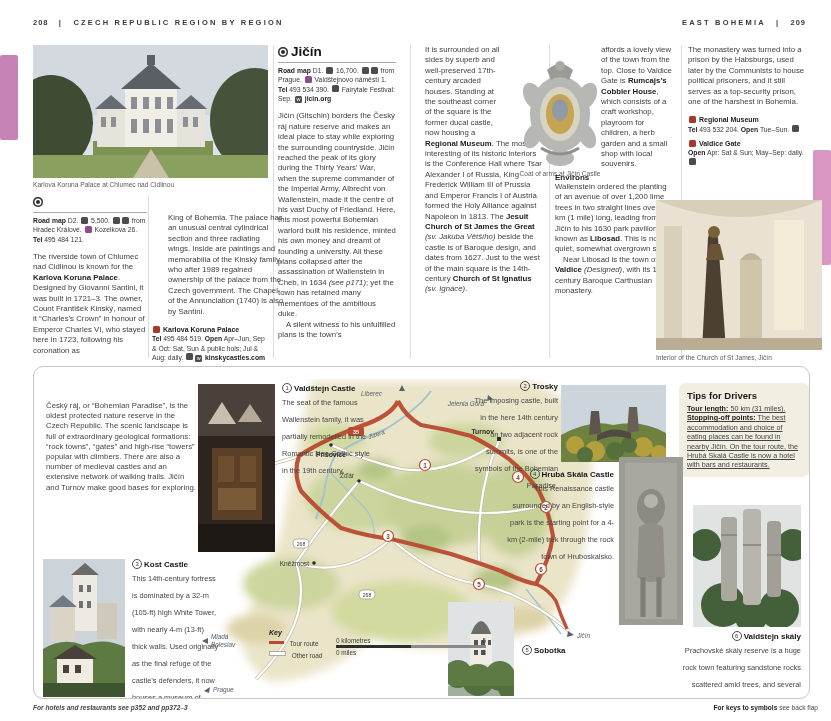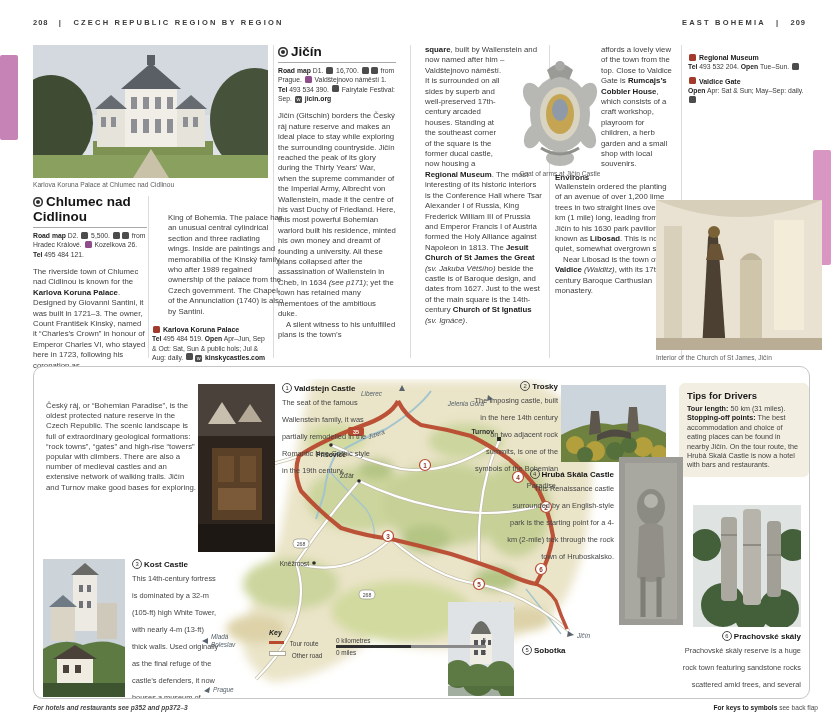--- a/index.html
+++ b/index.html
@@ -30,21 +30,21 @@
   .stopnum{display:inline-block;width:8px;height:8px;border:1px solid #4a4a4a;border-radius:50%;
       font-size:5.8px;line-height:8px;text-align:center;color:#333;font-weight:400;vertical-align:0.5px;margin-right:2px;}
   .stop-h{font-size:8px;font-weight:700;color:#161616;line-height:10px;}
   .stop-t{font-size:7.4px;line-height:17px;color:#454545;}
   .ra{text-align:right;}
   
   #tourbox{left:33px;top:366px;width:775px;height:331px;border:1.5px solid #c6c6c6;border-radius:10px;background:#fff;overflow:hidden;}
   .tour-title{font-size:16.5px;font-weight:700;color:#131313;}
   .tips{background:#f2eee1;border-radius:6px;padding:7px 8px;}
   .tips-h{font-size:9.5px;font-weight:700;color:#1a1a1a;margin-bottom:3px;}
-  .tips-t{font-size:7.2px;line-height:9.4px;color:#424242;}
+  .tips-t{font-size:7.2px;line-height:9.4px;color:#424242;text-decoration:underline;}
   .legend{font-size:6.4px;color:#3d3d3d;}
   .legend .k{font-weight:700;font-style:italic;font-size:7px;color:#222;}
   .foot{font-size:6.6px;color:#4a4a4a;}
   .foot-l{font-style:italic;font-weight:700;color:#454545;}
   svg text{font-family:"Liberation Sans","DejaVu Sans",sans-serif;}
   .maplabel{font-size:6.6px;fill:#3c3c3c;}
   .maplabel-b{font-size:6.8px;font-weight:700;fill:#2b2b2b;}
   .maplabel-i{font-size:6.4px;font-style:italic;fill:#55606a;}
   .shieldtxt{font-size:5.4px;fill:#fff;font-weight:700;}
   .shieldtxt2{font-size:5.2px;fill:#444;}
@@ -104,21 +104,21 @@
           <rect x="150" y="72" width="5" height="10"></rect>
           <rect x="160" y="72" width="5" height="10"></rect>
       </g>
       <path d="M100,133 L118,104 L136,133 Z" fill="#c9c2a8"></path>
     </svg>
   </div>
   <div class="abs caption" style="left:33px;top:181px;width:235px;">Karlova Koruna Palace at Chlumec nad Cidlinou</div>
 
   <div class="abs" style="left:33px;top:194px;width:114px;">
     <div class="h-entry">
-      <span class="sight-bullet"></span><span>Chlumec nad Cidlinou</span>
+      <span class="sight-bullet"></span>
     </div>
     <div class="rule" style="margin:3px 0 3px 0;"></div>
     <div class="info"><span class="s-b">Road map</span><span> D2. </span><span class="ic"></span><span> 5,500. </span><span class="ic"></span><span class="ic"></span><span> from Hradec Králové. </span><span class="ic purple"></span><span> Kozelkova 26. </span><span class="s-b">Tel</span><span> 495 484 121.</span></div>
     <div class="col" style="margin-top:8px;"><span>The riverside town of Chlumec nad Cidlinou is known for the </span><span class="s-b">Karlova Koruna Palace</span><span>. Designed by Giovanni Santini, it was built in 1721–3. The owner, Count František Kinský, named it “Charles’s Crown” in honour of Emperor Charles VI, who stayed here in 1723, following his coronation as</span></div>
   </div>
   <div class="abs col" style="left:152px;top:213px;width:116px;margin-left:16px;">King of Bohemia. The palace has an unusual central cylindrical section and three radiating wings. Inside are paintings and memorabilia of the Kinský family, who after 1989 regained ownership of the palace from the Czech government. The Chapel of the Annunciation (1740) is also by Santini.</div>
   <div class="abs" style="left:152px;top:325px;width:116px;">
     <div class="info" style="font-size:7px;"><span class="ic red"></span><span class="s-b"> Karlova Koruna Palace</span></div>
     <div class="info"><span class="s-b">Tel</span><span> 495 484 519. </span><span class="s-b">Open</span><span> Apr–Jun, Sep &amp; Oct: Sat, Sun &amp; public hols; Jul &amp; Aug: daily. </span><span class="ic"></span><span class="ic">w</span><span> </span><span class="s-b">kinskycastles.com</span></div>
   </div>
@@ -127,21 +127,20 @@
     <div class="h-entry">
       <span class="sight-bullet"></span><span>Jičín</span>
     </div>
     <div class="rule" style="margin:3px 0 3px 0;"></div>
     <div class="info"><span class="s-b">Road map</span><span> D1. </span><span class="ic"></span><span> 16,700. </span><span class="ic"></span><span class="ic"></span><span> from Prague. </span><span class="ic purple"></span><span> Valdštejnovo náměstí 1. </span><span class="s-b">Tel</span><span> 493 534 390. </span><span class="ic"></span><span> Fairytale Festival: Sep. </span><span class="ic">w</span><span> </span><span class="s-b">jicin.org</span></div>
     <div class="col" style="margin-top:8px;"><span>Jičín (Gitschin) borders the Český ráj nature reserve and makes an ideal place to stay while exploring the surrounding countryside. Jičín reached the peak of its glory during the Thirty Years’ War, when the supreme commander of the Imperial Army, Albrecht von Wallenstein, made it the centre of his vast Duchy of Friedland. Here, this most powerful Bohemian warlord built his residence, minted his own money and dreamt of founding a university. All these plans collapsed after the assassination of Wallenstein in Cheb, in 1634 </span><span class="s-i">(see p171)</span><span>; yet the town has retained many mementoes of the ambitious duke.</span></div>
     <div class="col indent">A silent witness to his unfulfilled plans is the town’s</div>
   </div>
 
   <div class="abs" style="left:425px;top:45px;width:118px;">
-    <div class="col"><span class="s-b">square</span><span>, built by Wallenstein and now named after him – Valdštejnovo náměstí.</span></div>
     <div class="col" style="padding-right:42px;">It is surrounded on all sides by superb and well-preserved 17th-century arcaded houses. Standing at the southeast corner of the square is the former ducal castle, now housing a</div>
     <div class="col"><span class="s-b">Regional Museum</span><span>. The most interesting of its historic interiors is the Conference Hall where Tsar Alexander I of Russia, King Frederick William III of Prussia and Emperor Francis I of Austria formed the Holy Alliance against Napoleon in 1813. The </span><span class="s-b">Jesuit Church of St James the Great</span><span> </span><span class="s-i">(sv. Jakuba Většího)</span><span> beside the castle is of Baroque design, and dates from 1627. Just to the west of the main square is the 14th-century </span><span class="s-b">Church of St Ignatius</span><span> </span><span class="s-i">(sv. Ignáce)</span><span>.</span></div>
   </div>
 
   <div class="abs" style="left:521px;top:56px;">
     <svg width="78" height="112">
       <g fill="#b7b7b4">
         <ellipse cx="39" cy="58" rx="30" ry="38"></ellipse>
         <ellipse cx="12" cy="40" rx="9" ry="14" transform="rotate(-25 12 40)"></ellipse>
         <ellipse cx="66" cy="40" rx="9" ry="14" transform="rotate(25 66 40)"></ellipse>
@@ -156,24 +155,25 @@
       <circle cx="39" cy="10" r="5" fill="#a8a8a5"></circle>
       <path d="M20,92 Q39,104 58,92" stroke="#8f8f8c" stroke-width="3" fill="none"></path>
     </svg>
   </div>
   <div class="abs caption" style="left:512px;top:170px;width:96px;text-align:center;">Coat of arms at Jičín Castle</div>
 
   <div class="abs" style="left:555px;top:45px;width:118px;">
     <div class="col" style="padding-left:46px;"><span>affords a lovely view of the town from the top. Close to Valdice Gate is </span><span class="s-b">Rumcajs’s Cobbler House</span><span>, which consists of a craft workshop, playroom for children, a herb garden and a small shop with local souvenirs.</span></div>
     <div class="h-env">Environs</div>
     <div class="col"><span>Wallenstein ordered the planting of an avenue of over 1,200 lime trees in two straight lines over 2 km (1 mile) long, leading from Jičín to his 1630 park pavilion, known as </span><span class="s-b">Libosad</span><span>. This is now a quiet, somewhat overgrown spot.</span></div>
-    <div class="col indent"><span>Near Libosad is the town of </span><span class="s-b">Valdice</span><span> </span><span class="s-i">(Walditz)</span><span>, with its 17th-century Baroque Carthusian monastery.</span></div>
+    <div class="col indent"><span>Near Libosad is the town of </span><span class="s-b">Valdice</span><span> </span><span class="s-i">(Designed)</span><span>, with its 17th-century Baroque Carthusian monastery.</span></div>
   </div>
 
   <div class="abs" style="left:688px;top:45px;width:118px;">
+    <div class="col">The monastery was turned into a prison by the Habsburgs, used later by the Communists to house political prisoners, and it still serves as a top-security prison, one of the harshest in Bohemia.</div>
     <div style="margin-top:8px;">
       <div class="info" style="font-size:7px;"><span class="ic red"></span><span class="s-b"> Regional Museum</span></div>
       <div class="info"><span class="s-b">Tel</span><span> 493 532 204. </span><span class="s-b">Open</span><span> Tue–Sun. </span><span class="ic"></span></div>
     </div>
     <div style="margin-top:5px;">
       <div class="info" style="font-size:7px;"><span class="ic red"></span><span class="s-b"> Valdice Gate</span></div>
       <div class="info"><span class="s-b">Open</span><span> Apr: Sat &amp; Sun; May–Sep: daily. </span><span class="ic"></span></div>
     </div>
   </div>
 
@@ -416,21 +416,21 @@
             <circle cx="100" cy="40" r="16"></circle>
             <circle cx="58" cy="112" r="16"></circle>
           </g>
         <rect x="28" y="12" width="16" height="84" rx="4" fill="#aaa89f"></rect>
         <rect x="50" y="4" width="18" height="96" rx="4" fill="#b7b5ab"></rect>
         <rect x="74" y="16" width="14" height="76" rx="4" fill="#a19f96"></rect>
         <path d="M28,30 H44 M50,40 H68 M74,50 H88" stroke="#8d8b82" stroke-width="2"></path>
       </svg>
     </div>
     <div class="abs ra" style="left:640px;top:264px;width:127px;">
-      <div class="stop-h"><span class="stopnum">6</span><span>Prachovské skály</span></div>
+      <div class="stop-h"><span class="stopnum">6</span><span>Valdštejn skály</span></div>
       <div class="stop-t">Prachovské skály reserve is a huge rock town featuring sandstone rocks scattered amid trees, and several breathtaking viewpoints.</div>
     </div>
 
     <div class="abs" style="left:9px;top:192px;">
       <svg width="82" height="138">
         <rect width="82" height="138" fill="#ccd4da"></rect>
         <rect x="30" y="16" width="24" height="56" fill="#eceae2"></rect>
         <path d="M28,16 L42,4 L56,16 Z" fill="#6a6a66"></path>
         <rect x="8" y="48" width="24" height="34" fill="#d9d4c6"></rect>
         <rect x="54" y="44" width="20" height="36" fill="#cfc9bb"></rect>

